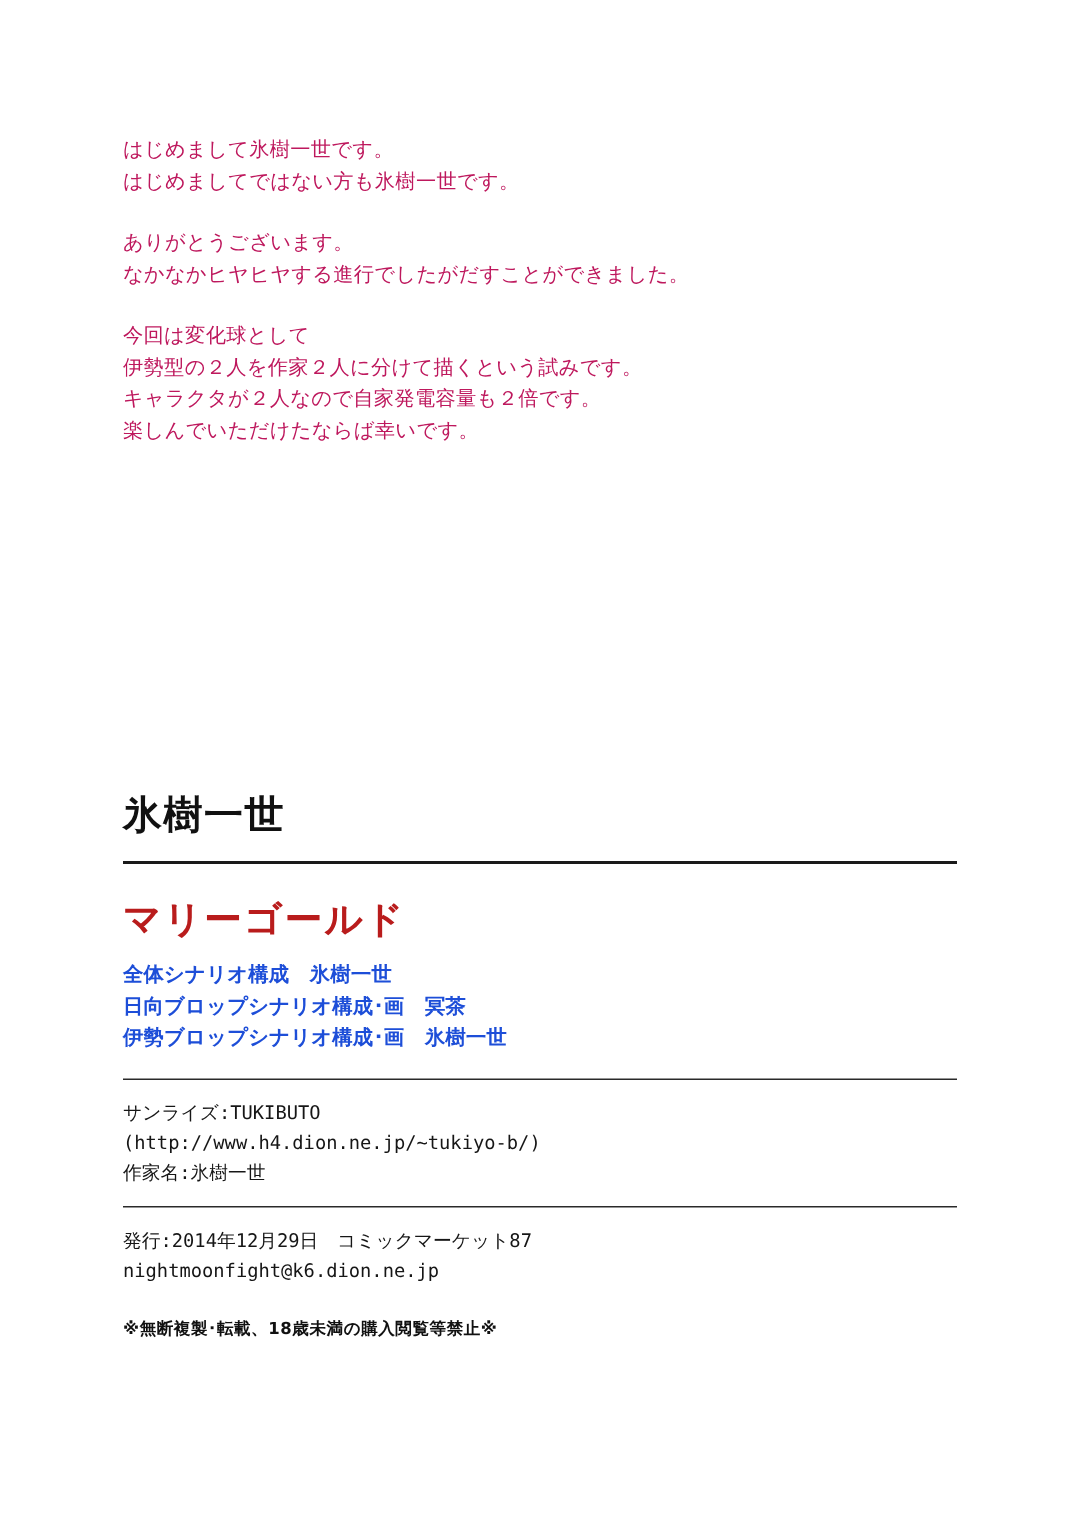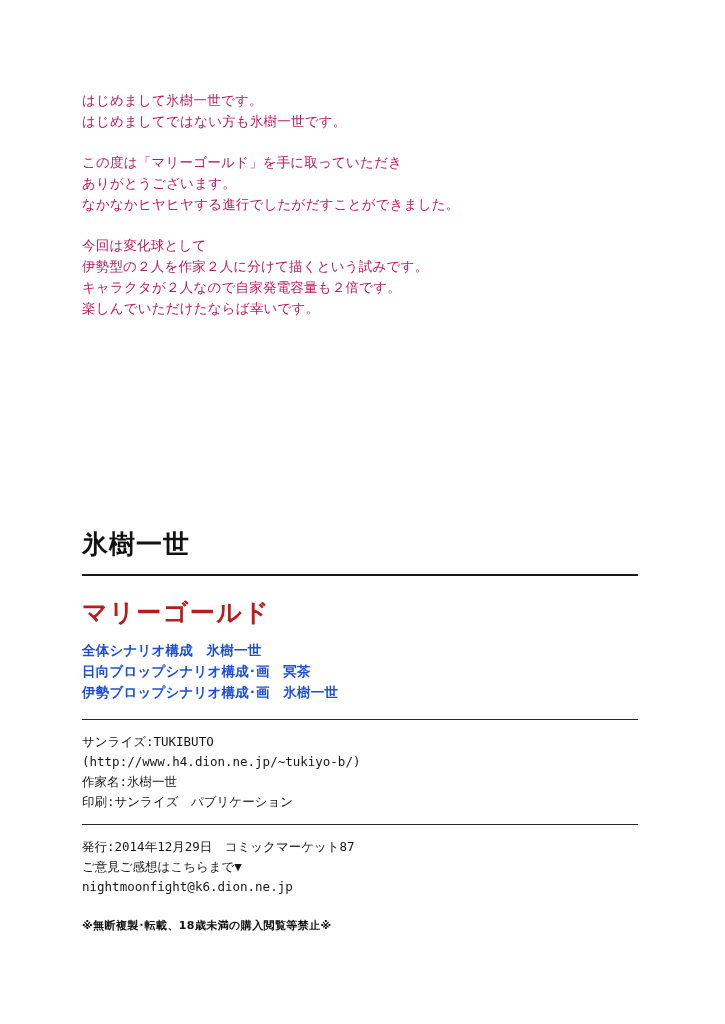--- a/index.html
+++ b/index.html
@@ -120,21 +120,20 @@
 <body>
 
 <div class="page">
 
   <section class="afterword">
     <div class="aw-para">
       <div class="aw-line">はじめまして氷樹一世です。</div>
       <div class="aw-line">はじめましてではない方も氷樹一世です。</div>
     </div>
     <div class="aw-para">
-      <div class="aw-line">この度は「マリーゴールド」を手に取っていただき</div>
       <div class="aw-line">ありがとうございます。</div>
       <div class="aw-line">なかなかヒヤヒヤする進行でしたがだすことができました。</div>
     </div>
     <div class="aw-para">
       <div class="aw-line">今回は変化球として</div>
       <div class="aw-line">伊勢型の２人を作家２人に分けて描くという試みです。</div>
       <div class="aw-line">キャラクタが２人なので自家発電容量も２倍です。</div>
       <div class="aw-line">楽しんでいただけたならば幸いです。</div>
     </div>
   </section>
@@ -150,27 +149,25 @@
       <div class="staff-line">日向ブロップシナリオ構成･画　冥茶</div>
       <div class="staff-line">伊勢ブロップシナリオ構成･画　氷樹一世</div>
     </div>
 
     <div class="thin-rule"></div>
 
     <div class="group-block">
       <div class="mono-line">サンライズ:TUKIBUTO</div>
       <div class="mono-line">(http://www.h4.dion.ne.jp/~tukiyo-b/)</div>
       <div class="mono-line">作家名:氷樹一世</div>
-      <div class="mono-line">印刷:サンライズ　パブリケーション</div>
     </div>
 
     <div class="thin-rule"></div>
 
     <div class="pub-block">
       <div class="mono-line">発行:2014年12月29日　コミックマーケット87</div>
-      <div class="mono-line">ご意見ご感想はこちらまで▼</div>
       <div class="mono-line">nightmoonfight@k6.dion.ne.jp</div>
     </div>
 
     <div class="notice">※無断複製･転載、18歳未満の購入閲覧等禁止※</div>
   </section>
 
 </div>
 
 </body></html>

